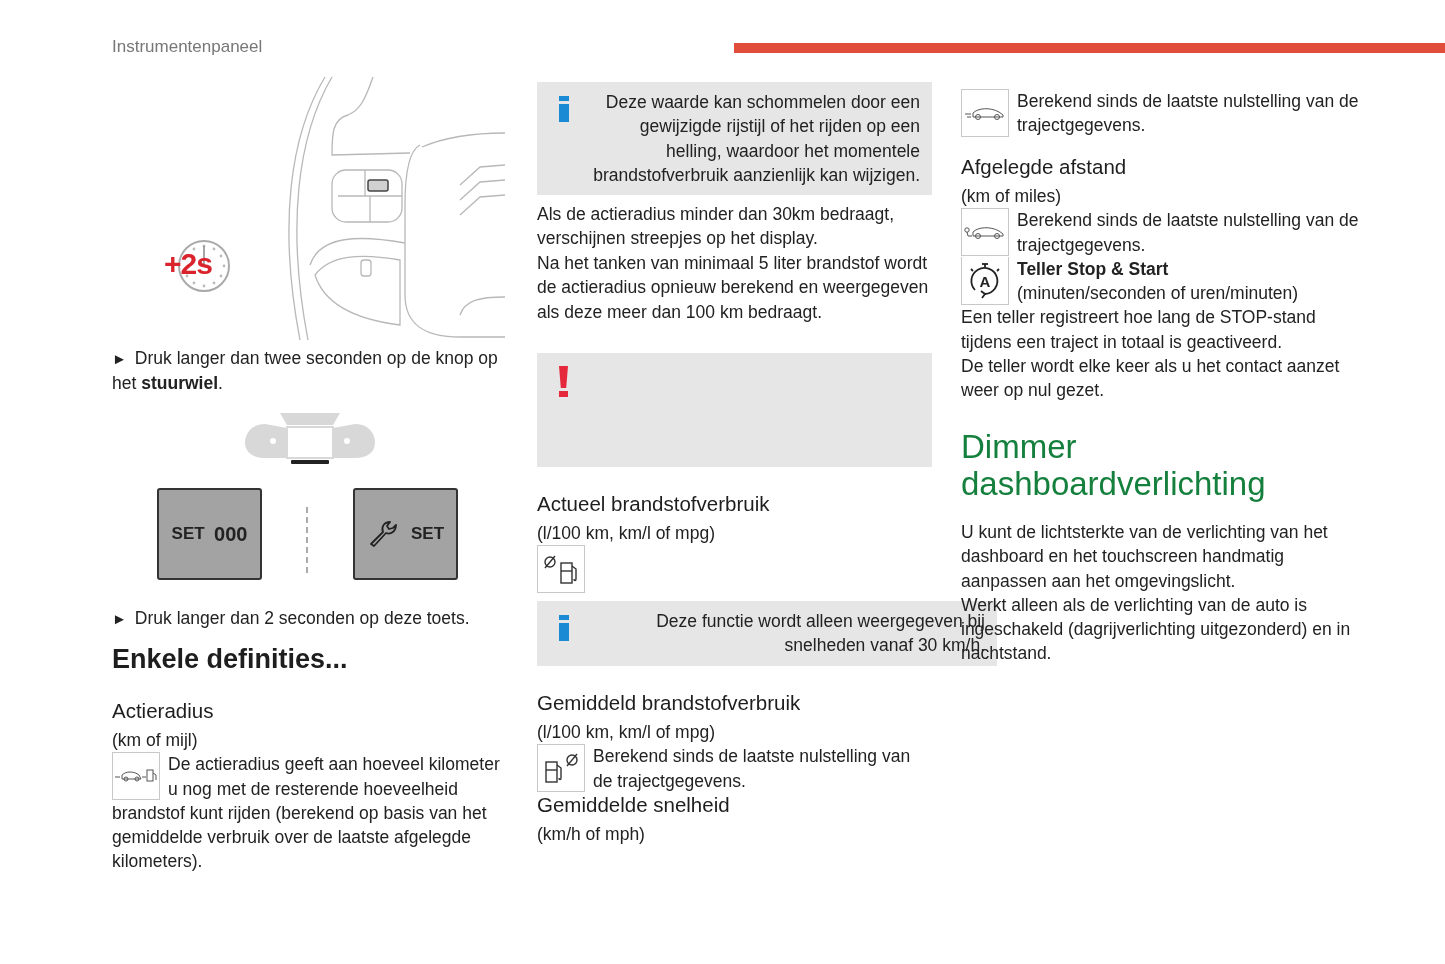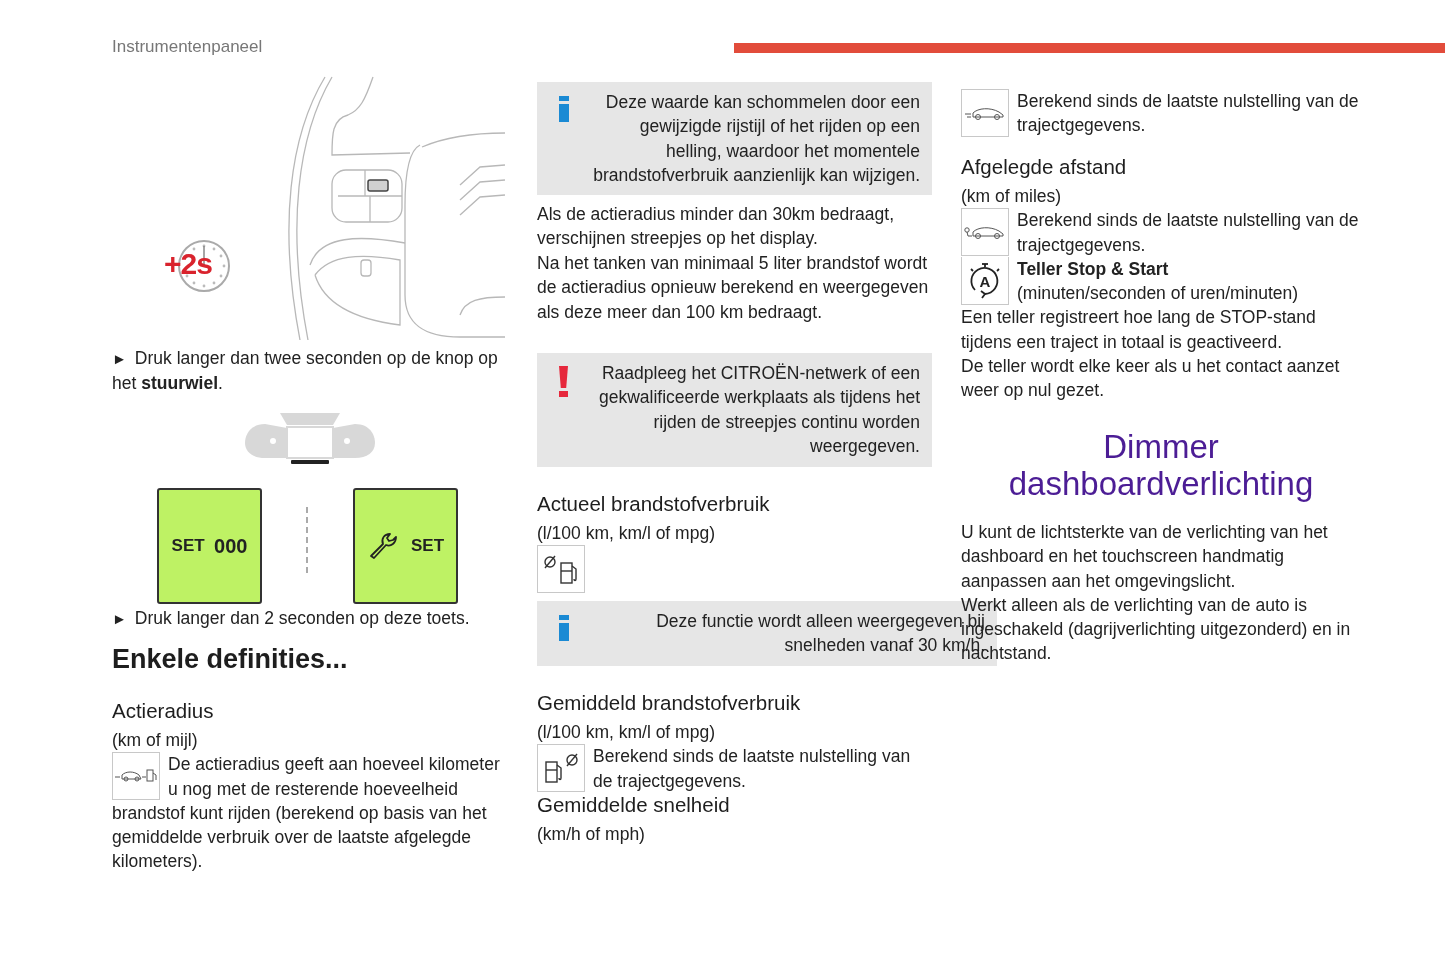--- a/index.html
+++ b/index.html
@@ -11,34 +11,34 @@
   .page-num { left:46px; top:920px; font-size:16px; font-weight:bold; color:#6a6a6a;margin-top:42px; }
 
   .txt { font-size:17.5px; line-height:24.3px; color:#222; }
   .col { position:absolute; }
   .col1 { left:112px; width:390px; }
   .col2 { left:537px; width:395px; }
   .col3 { left:961px; width:400px; }
 
   .h-big { font-size:27px; font-weight:bold; color:#1e1e1e; }
   .h-sec { font-size:20.5px; font-weight:normal; color:#1e1e1e; }
-  .h-light { font-size:33px; color:#4c1d95; line-height:37px;text-align:center; }
+  .h-light { font-size:33px; color:#15803d; line-height:37px; }
 
   .notebox { position:absolute; background:#e6e6e6; padding:8px 12px 0 11px;text-align:right; }
   .notebox .mark { float:left; width:38px; height:48px; position:relative; }
   .mark-info::before { content:""; position:absolute; left:11px; top:6px; width:10px; height:5px; background:#1a8ad4; }
   .mark-info::after  { content:""; position:absolute; left:11px; top:14px; width:10px; height:18px; background:#1a8ad4; }
   .mark-warn::before { content:""; position:absolute; left:11px; top:5px; width:9px; height:22px; background:#e6283c; clip-path:polygon(0 0,100% 0,80% 100%,20% 100%); }
   .mark-warn::after  { content:""; position:absolute; left:11px; top:30px; width:9px; height:6px; background:#e6283c; }
 
   .iconbox { float:left; width:48px; height:48px; border:1px solid #c8c8c8; margin-right:8px; background:#fff; display:flex; align-items:center; justify-content:center; }
   .arrow { font-size:15px; margin-right:8px; }
   .clear { clear:both; }
 
-  .dispbtn { position:absolute; width:105px; height:116px; background:#bef264; border:2px solid #333; border-radius:3px; display:flex; align-items:center; justify-content:center; font-weight:bold; font-size:17px; color:#222; }
+  .dispbtn { position:absolute; width:105px; height:92px; background:#a3a3a3; border:2px solid #333; border-radius:3px; display:flex; align-items:center; justify-content:center; font-weight:bold; font-size:17px; color:#222; }
 </style>
 </head>
 <body>
 
 <div class="abs running-head">Instrumentenpaneel</div>
 <div class="abs red-bar"></div>
 
 <div class="abs" style="left:160px;top:75px;width:345px;height:265px;">
   <svg width="345" height="265" viewBox="0 0 345 265">
     <g fill="none" stroke="#b8b8b8" stroke-width="1.3">
@@ -141,21 +141,20 @@
 <div class="notebox txt" style="left:537px;top:82px;width:395px;height:113px;">
   <span class="mark mark-info"></span>
   <span>Deze waarde kan schommelen door een gewijzigde rijstijl of het rijden op een helling, waardoor het momentele brandstofverbruik aanzienlijk kan wijzigen.</span>
 </div>
 
 <div class="col col2 txt" style="top:202px;">Als de actieradius minder dan 30km bedraagt, verschijnen streepjes op het display.</div>
 <div class="col col2 txt" style="top:251px;">Na het tanken van minimaal 5 liter brandstof wordt de actieradius opnieuw berekend en weergegeven als deze meer dan 100 km bedraagt.</div>
 
 <div class="notebox txt" style="left:537px;top:353px;width:395px;height:114px;">
   <span class="mark mark-warn"></span>
-  <span>Raadpleeg het CITROËN-netwerk of een gekwalificeerde werkplaats als tijdens het rijden de streepjes continu worden weergegeven.</span>
 </div>
 
 <div class="col col2" style="top:492px;">
   <div class="h-sec">Actueel brandstofverbruik</div>
   <div class="txt" style="margin-top:5px;">(l/100 km, km/l of mpg)</div>
   <div class="txt">
     <span class="iconbox">
       <svg width="40" height="34" viewBox="0 0 40 34">
           <g fill="none" stroke="#333" stroke-width="1.4">
             <circle cx="9" cy="10" r="5"></circle>

